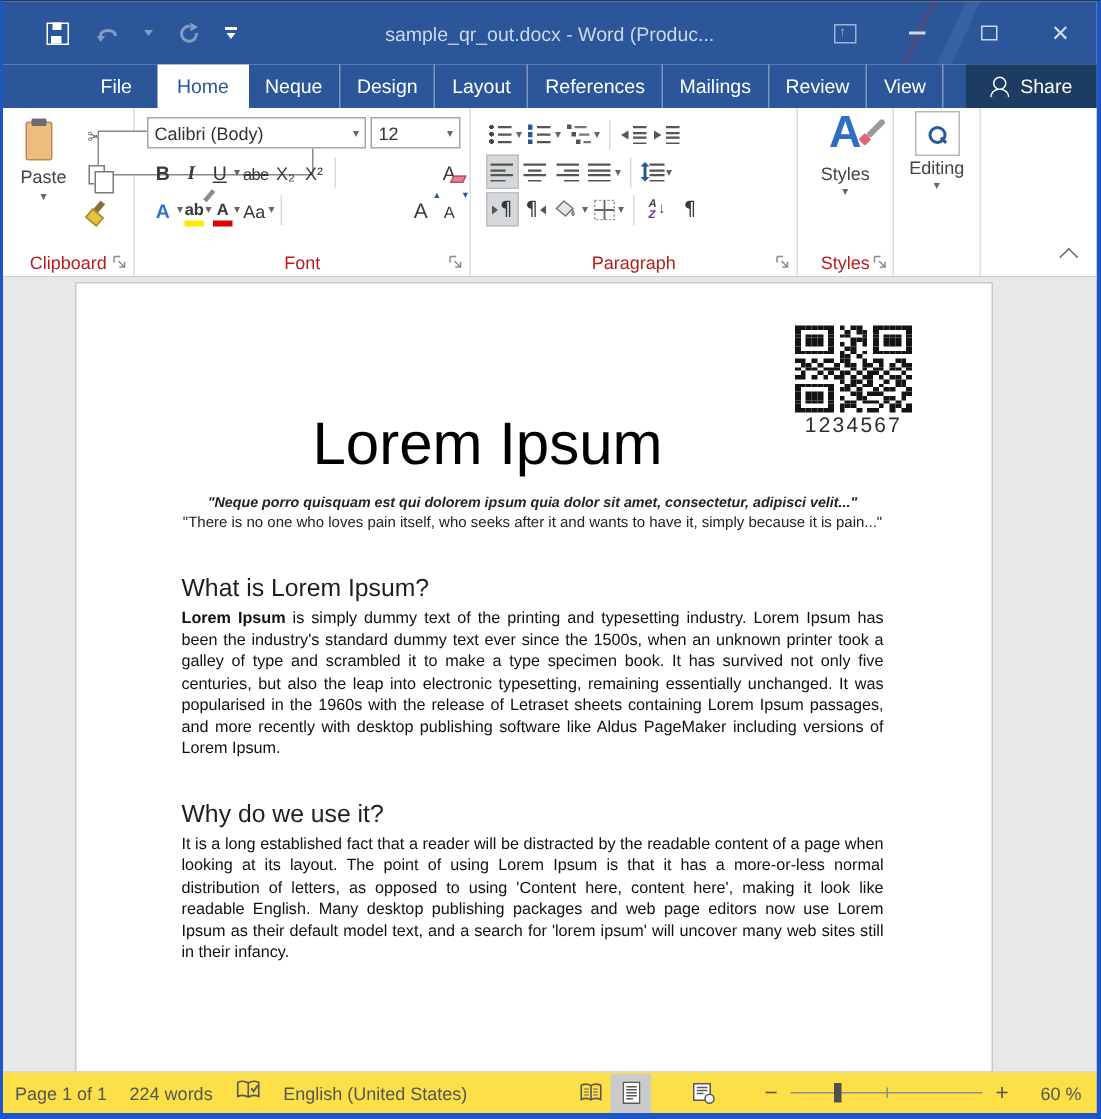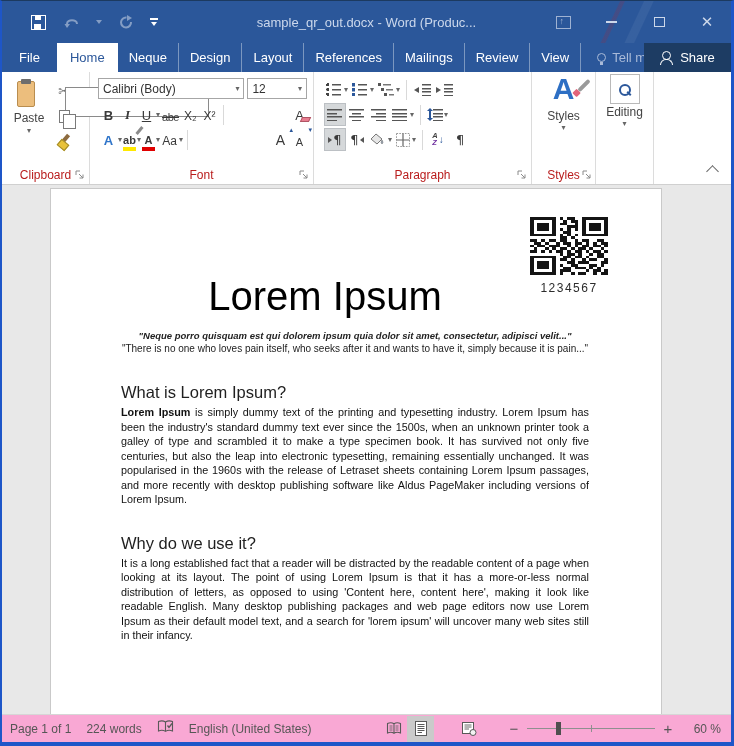--- a/index.html
+++ b/index.html
@@ -28,21 +28,21 @@
   .wc { width:48px; height:42px; display:flex; align-items:center; justify-content:center; color:#bccbe4; }
   .ribdisp-ic { width:15px; height:13px; border:1.4px solid #9fb2d2; position:relative; }
   .ribdisp-ic::before { content:"↑"; position:absolute; left:3px; top:-1px; font-size:9px; color:#9fb2d2; }
   .min-ic { width:11px; height:1.8px; background:#cdd8ea; }
   .max-ic { width:11px; height:10px; border:1.4px solid #cdd8ea; }
   .close-ic { color:#cdd8ea; font-size:15px; }
 
   
   .tabsrow { height:29px; background:#2b579a; display:flex; align-items:stretch; position:relative; flex-shrink:0; }
   .tab { color:#fff; font-size:13px; display:flex; align-items:center; padding:0 11px; }
-  .tab-file { padding:0 17px; }
+  .tab-file { padding:0 17px;margin-left:48px; }
   .tab-active { background:#fff; color:#2b579a; padding:0 13px; }
   .tab-sep { border-right:1px solid rgba(255,255,255,.38); }
   .tellme { display:flex; align-items:center; gap:6px; color:#a9bad8; font-size:13px; margin-left:16px; }
   .bulb-ic { width:9px; height:9px; border:1.4px solid #a9bad8; border-radius:50%; position:relative; }
   .bulb-ic::after { content:""; position:absolute; left:2px; bottom:-4px; width:3px; height:3px; background:#a9bad8; }
   .share-panel { position:absolute; right:0; top:0; bottom:0; width:87px; background:#1d3c63; display:flex; align-items:center; justify-content:center; gap:7px; color:#fff; font-size:13px; }
   .person-ic { width:13px; height:13px; position:relative; }
   .person-ic::before { content:""; position:absolute; left:2px; top:0; width:7px; height:7px; border:1.4px solid #fff; border-radius:50%; }
   .person-ic::after { content:""; position:absolute; left:0; bottom:-1px; width:11px; height:5px; border:1.4px solid #fff; border-bottom:none; border-radius:6px 6px 0 0; }
 
@@ -165,31 +165,31 @@
   .rib-tail { flex:1; position:relative; border-right:none; }
   .collapse-chevron { position:absolute; right:14px; bottom:8px; width:9px; height:9px; border-left:1.8px solid #666; border-top:1.8px solid #666; transform:rotate(45deg); }
 
   
   .docarea { flex:1; background:#e8e8e8; position:relative; overflow:hidden; }
   .page { position:absolute; left:48px; top:3px; width:612px; height:540px; background:#fff; border:1px solid #c9c9c9; border-bottom:none;
           padding:28px 72px 0 70px; font-family:"Liberation Sans",sans-serif; color:#1a1a1a; }
   .qr-block { float:right; margin-right:-20px; width:80px; text-align:center; }
   [data-name="qr-code"] { display:grid; grid-template-columns:repeat(21,1fr); grid-template-rows:repeat(21,1fr); width:78px; height:58px; background:#fff; margin:0 auto; }
   [data-name="qr-code"] div { background:#141414; }
-  .qr-caption { font-size:12px; letter-spacing:1.5px; color:#2c2c2c; margin-top:6px; }
+  .qr-caption { font-size:14px; letter-spacing:1.5px; color:#2c2c2c; margin-top:0; }
   .doc-title { text-align:center; font-size:40px; line-height:46px; font-weight:400; color:#000; margin-top:56px; letter-spacing:0; }
   .doc-quote1 { text-align:center; font-size:9.5px; font-style:italic; font-weight:bold; color:#222; margin-top:10px; line-height:13px; }
   .doc-quote2 { text-align:center; font-size:10px; color:#222; line-height:14px; }
   .doc-h2 { font-size:16.5px; font-weight:400; color:#1f1f1f; margin-top:25px; line-height:22px; clear:none; }
   .doc-p { font-size:10.8px; line-height:14.5px; text-align:justify; color:#111; margin-top:2px; }
   .doc-p b { font-weight:bold; }
   .doc-sec2 { margin-top:24px; }
 
   
-  .statusbar { height:28px; background:#f9a8d4; border-top:1px solid #d6d6d6; display:flex; align-items:center; font-size:12px; color:#565656; flex-shrink:0; }
+  .statusbar { height:28px; background:#fde047; border-top:1px solid #d6d6d6; display:flex; align-items:center; font-size:12px; color:#565656; flex-shrink:0; }
   .sb-left { display:flex; align-items:center; gap:15px; padding-left:8px; }
   .sb-right { margin-left:auto; display:flex; align-items:center; padding-right:10px; }
   .viewbtn { width:27px; height:26px; display:flex; align-items:center; justify-content:center; }
   .viewbtn.active { background:#cacaca; }
   .sb-zoom-out, .sb-zoom-in { font-size:15px; color:#565656; width:18px; text-align:center; }
   .zoom-track { width:128px; height:15px; position:relative; margin:0 4px; }
   .zoom-track::before { content:""; position:absolute; left:0; right:0; top:7px; height:1px; background:#8f8f8f; }
   .zoom-track::after { content:""; position:absolute; left:50%; top:4px; width:1px; height:7px; background:#8f8f8f; }
   .zoom-handle { position:absolute; left:23%; top:1px; width:5px; height:13px; background:#4f4f4f; }
   .zoom-pct { width:44px; text-align:right; }

